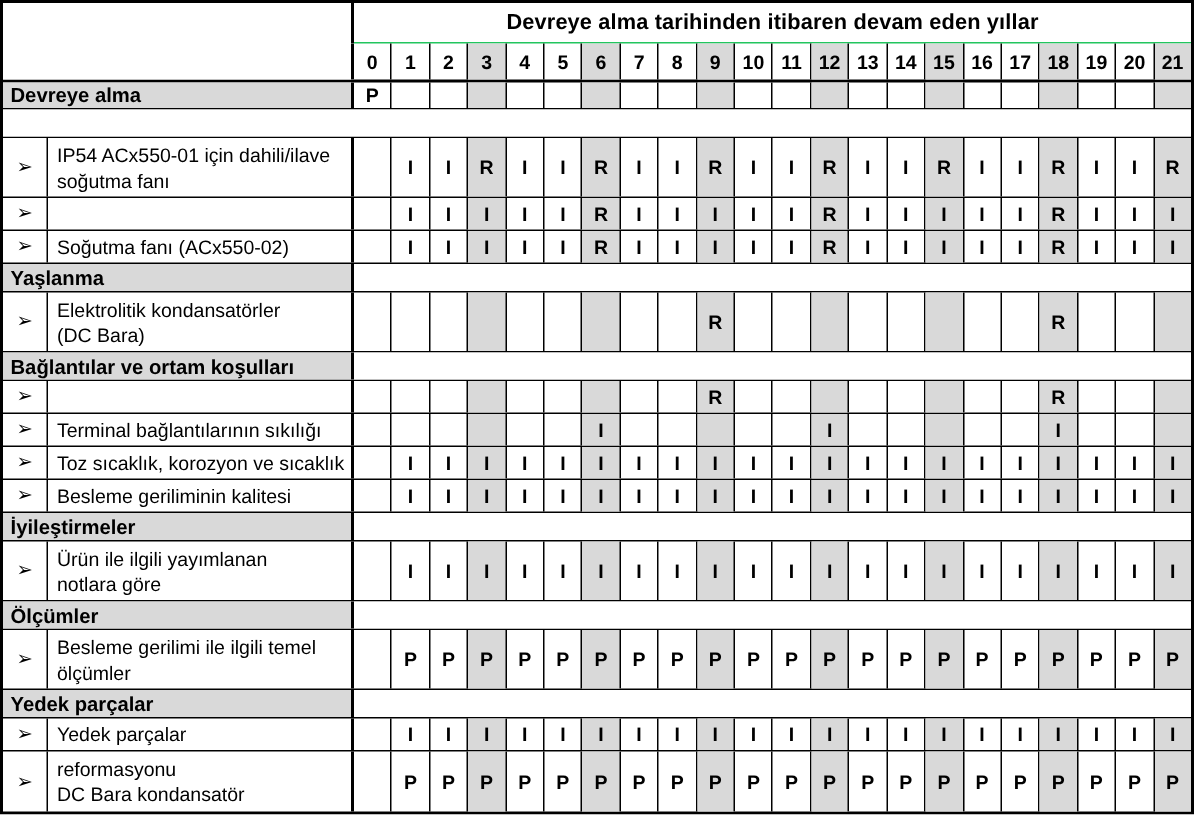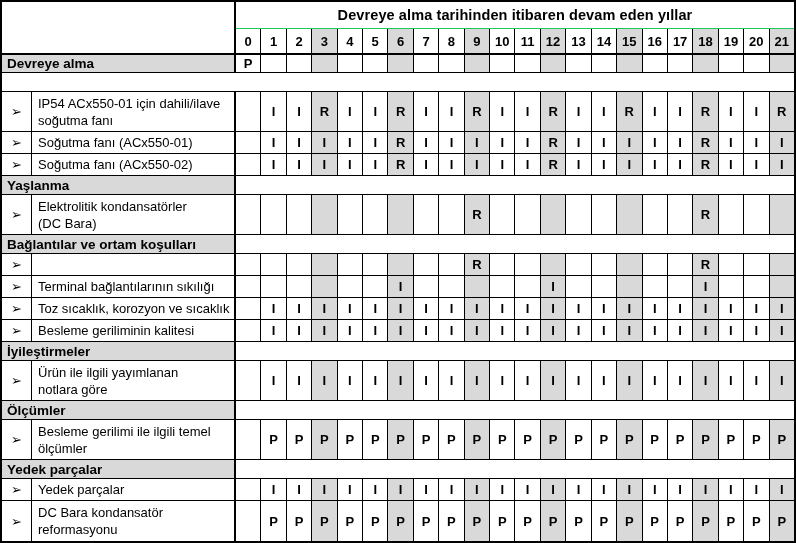--- a/index.html
+++ b/index.html
@@ -149,23 +149,20 @@
           <div class="cell">I</div>
           <div class="cell shade">R</div>
           <div class="cell">I</div>
           <div class="cell">I</div>
           <div class="cell shade">R</div>
         </div>
       </div>
       <div class="row item1">
         <div class="labelarea itemlabelarea">
           <div class="arrowcell">➢</div>
-          <div class="itemlabel">
-            <div class="lline">Soğutma fanı (ACx550-01)</div>
-          </div>
         </div>
         <div class="cells">
           <div class="cell"></div>
           <div class="cell">I</div>
           <div class="cell">I</div>
           <div class="cell shade">I</div>
           <div class="cell">I</div>
           <div class="cell">I</div>
           <div class="cell shade">R</div>
           <div class="cell">I</div>
@@ -490,22 +487,22 @@
           <div class="cell shade">I</div>
           <div class="cell">I</div>
           <div class="cell">I</div>
           <div class="cell shade">I</div>
         </div>
       </div>
       <div class="row item2">
         <div class="labelarea itemlabelarea">
           <div class="arrowcell">➢</div>
           <div class="itemlabel">
+            <div class="lline">reformasyonu</div>
             <div class="lline">DC Bara kondansatör</div>
-            <div class="lline">reformasyonu</div>
           </div>
         </div>
         <div class="cells">
           <div class="cell"></div>
           <div class="cell">P</div>
           <div class="cell">P</div>
           <div class="cell shade">P</div>
           <div class="cell">P</div>
           <div class="cell">P</div>
           <div class="cell shade">P</div>

